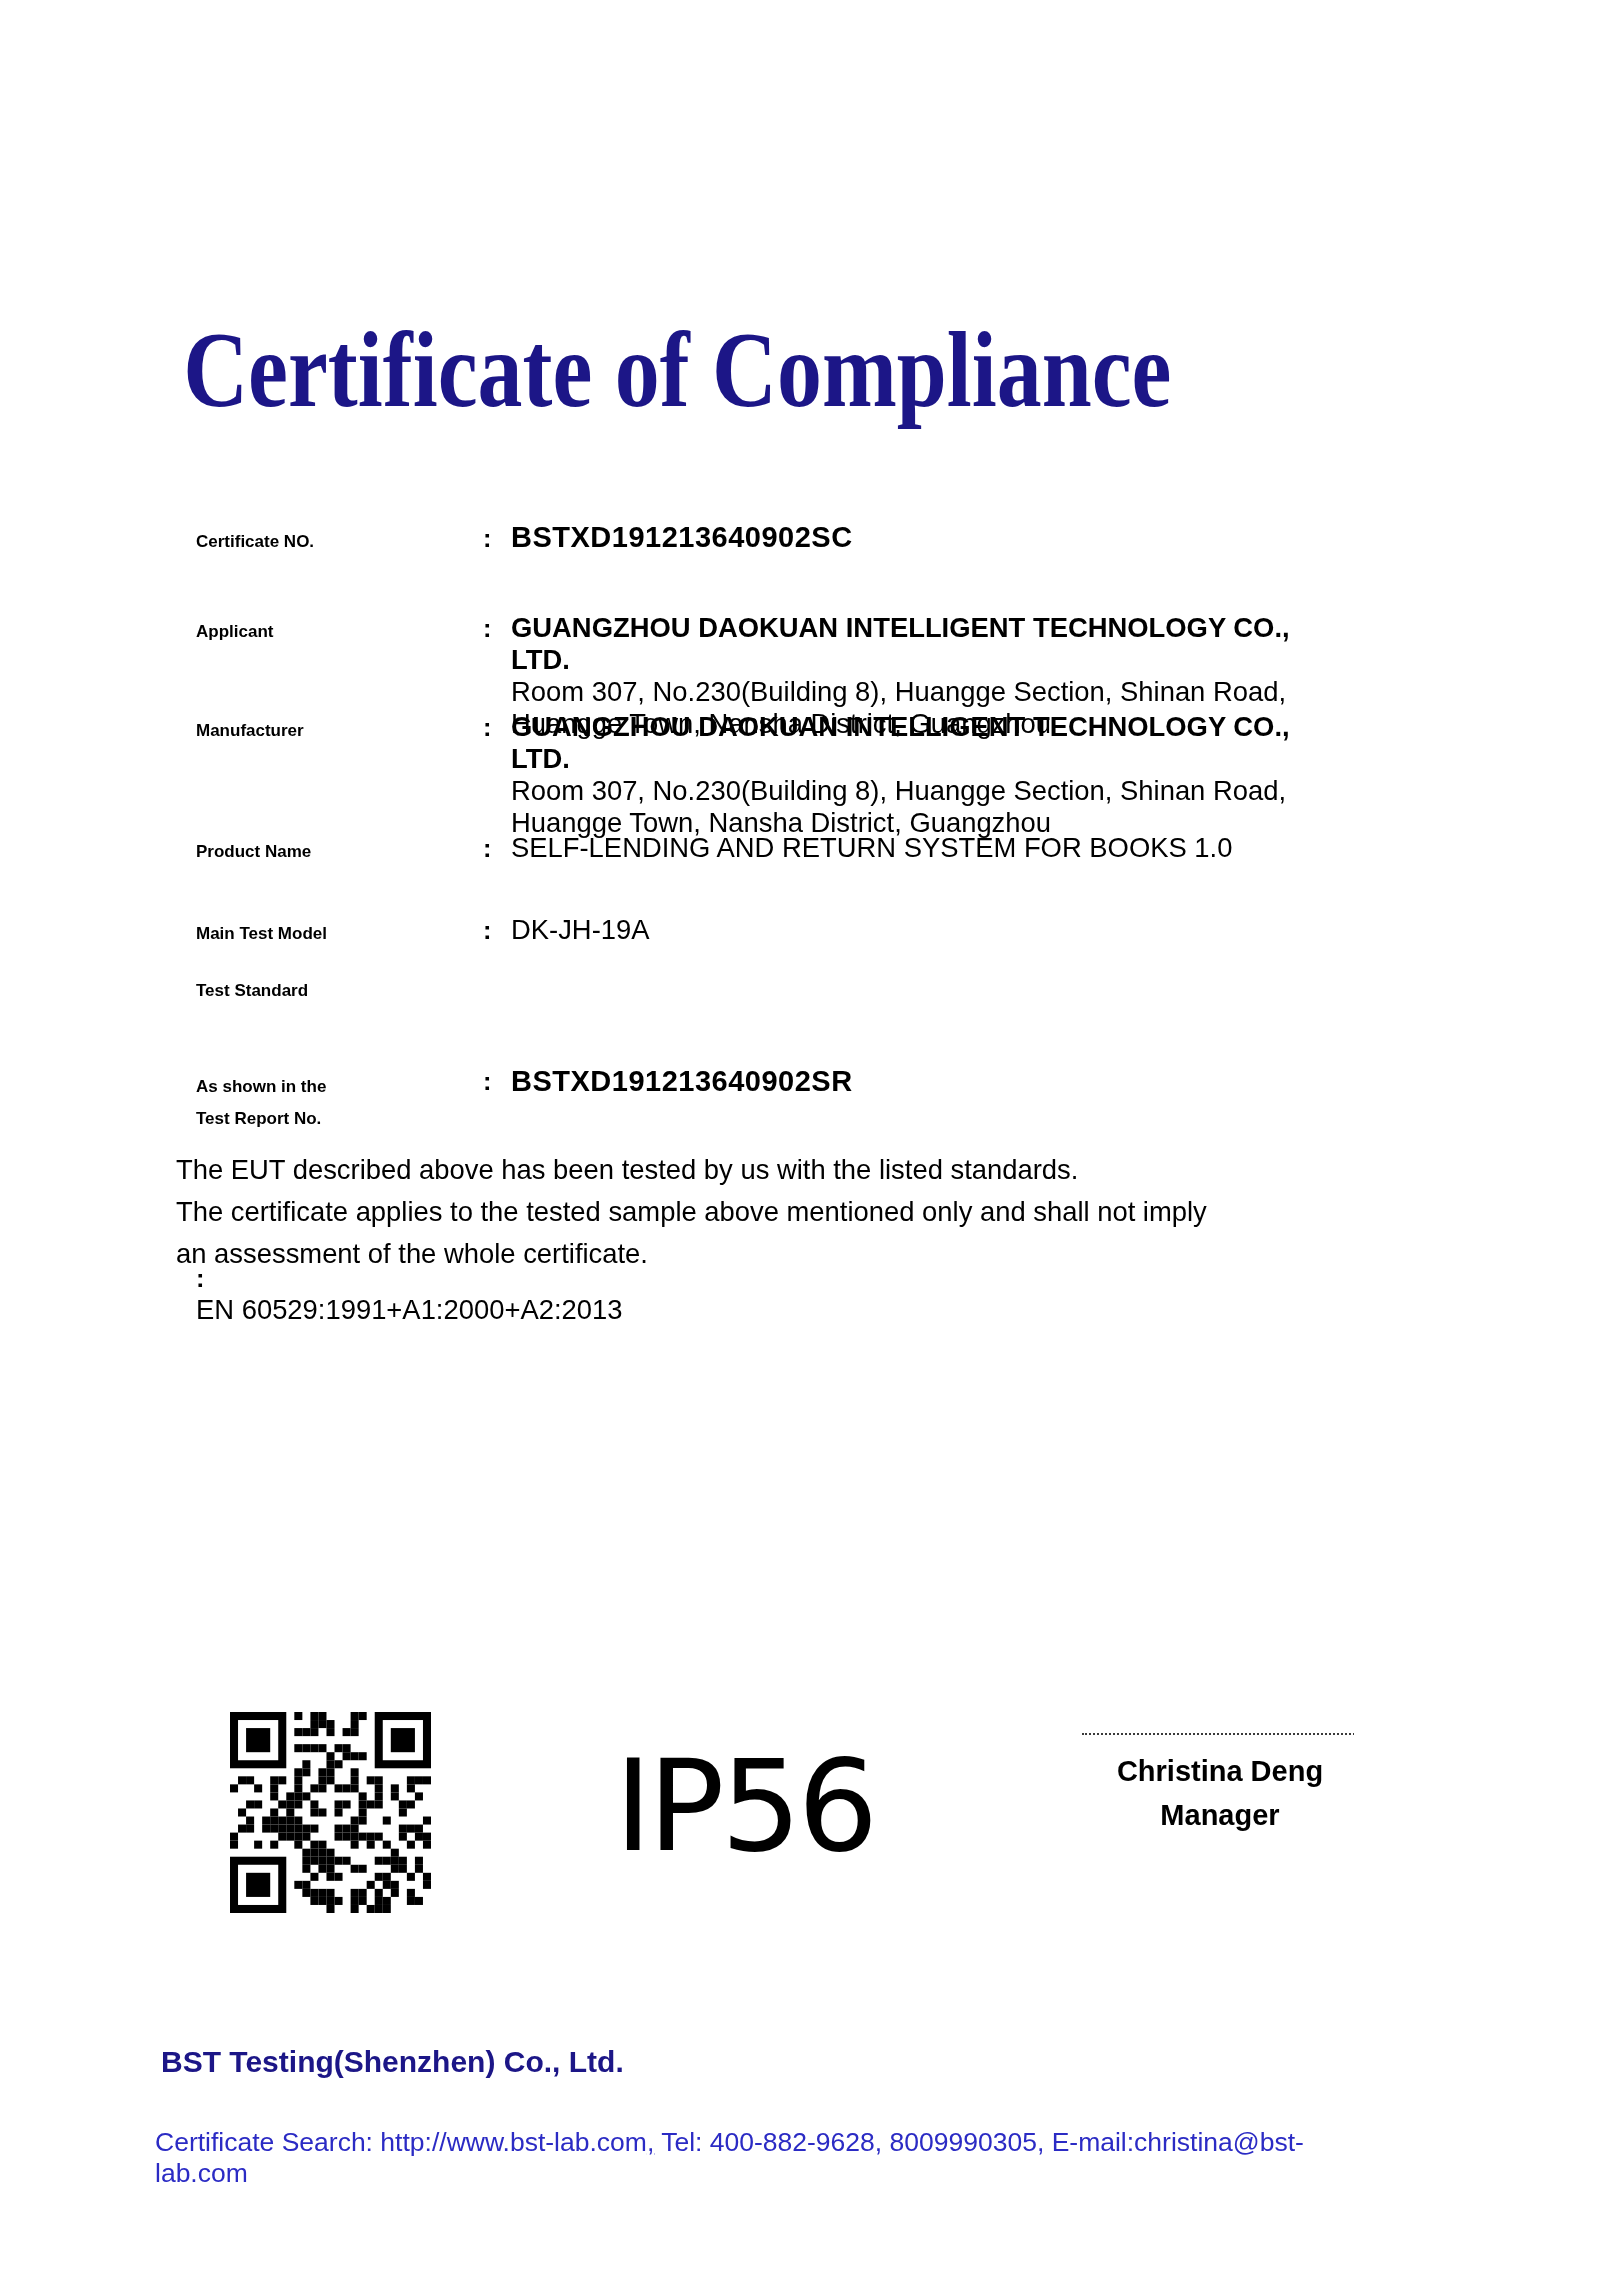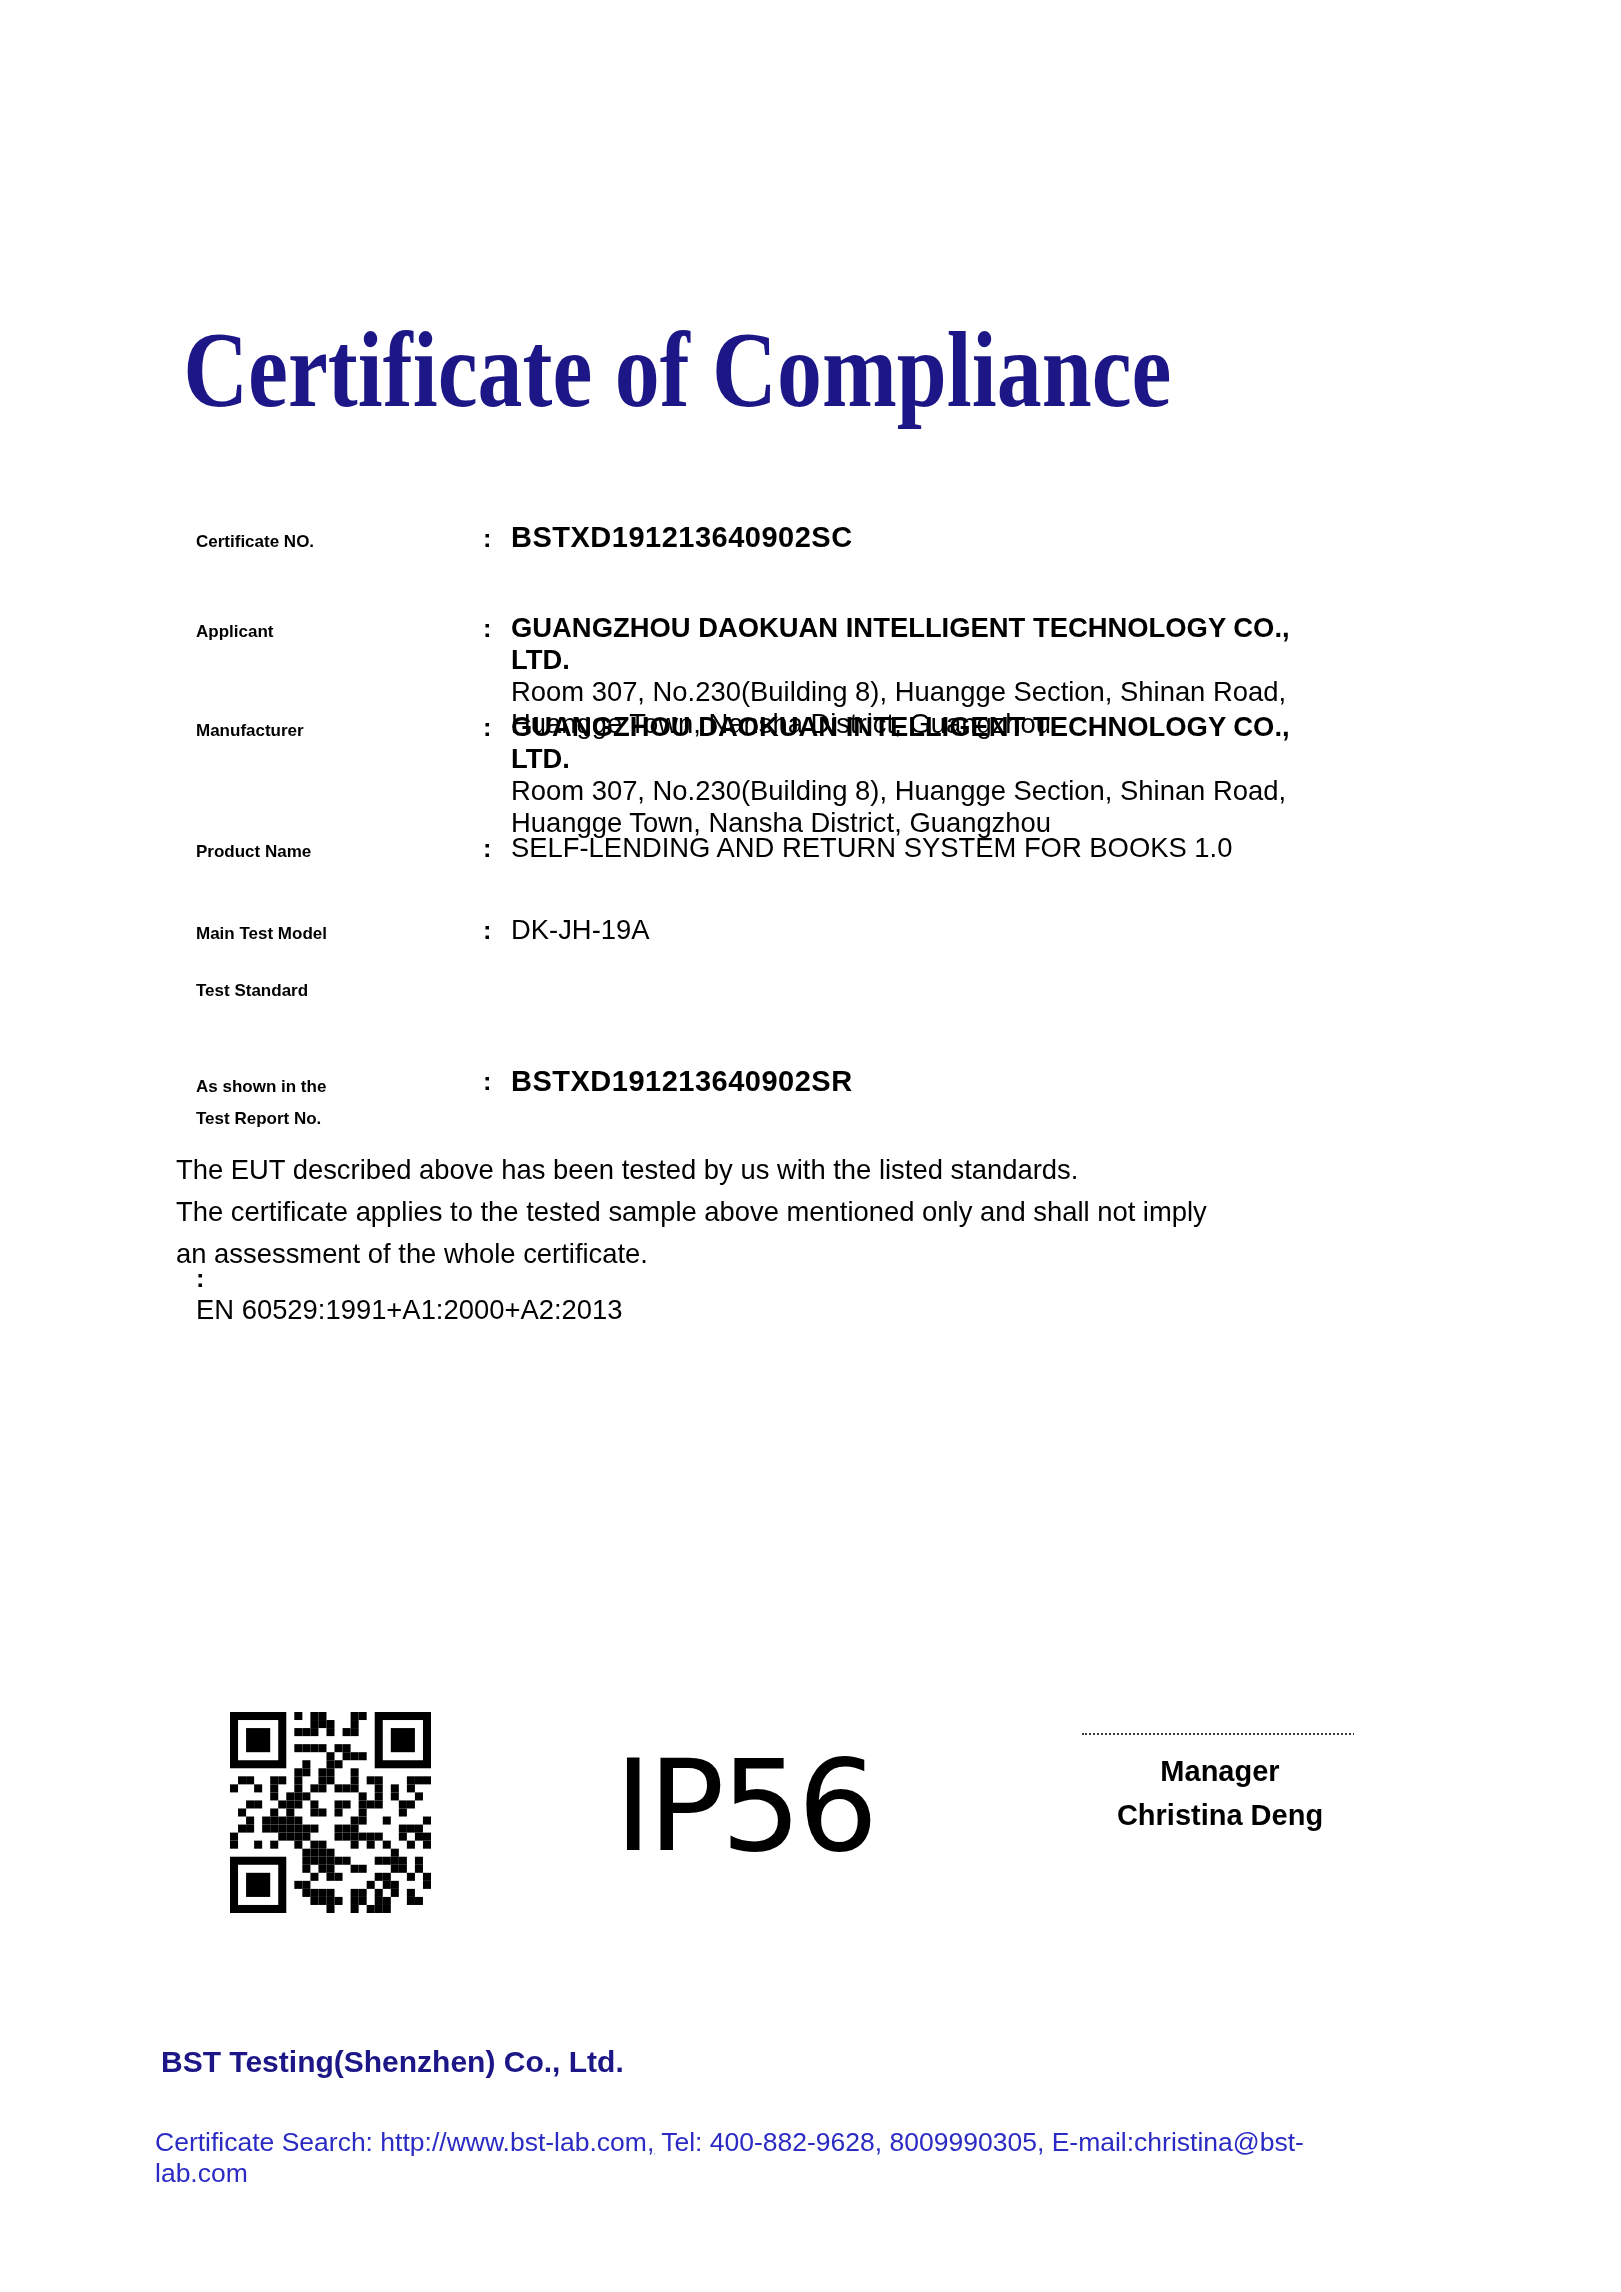--- a/index.html
+++ b/index.html
@@ -422,22 +422,22 @@
         <rect x="0" y="147.6" width="57.39999999999999" height="57.39999999999999" fill="#000000"></rect>
         <rect x="8.2" y="155.79999999999998" width="41" height="41" fill="#ffffff"></rect>
         <rect x="16.4" y="164" width="24.599999999999998" height="24.599999999999998" fill="#000000"></rect>
       </svg>
   </div>
 
   <div class="ip-marking">IP56</div>
 
   <div class="signature">
     <div class="sig-dotline"></div>
+    <div class="sig-line">Christina Deng</div>
     <div class="sig-line">Manager</div>
-    <div class="sig-line">Christina Deng</div>
   </div>
 
   <div class="footer-company">BST Testing(Shenzhen) Co., Ltd.</div>
   <div class="footer-search">
     <span>Certificate Search: </span><a href="#">http://www.bst-lab.com</a><span class="u">,</span><span> Tel: 400-882-9628, 8009990305, E-mail:christina@bst-lab.com</span>
   </div>
 
 </div>
 
 

